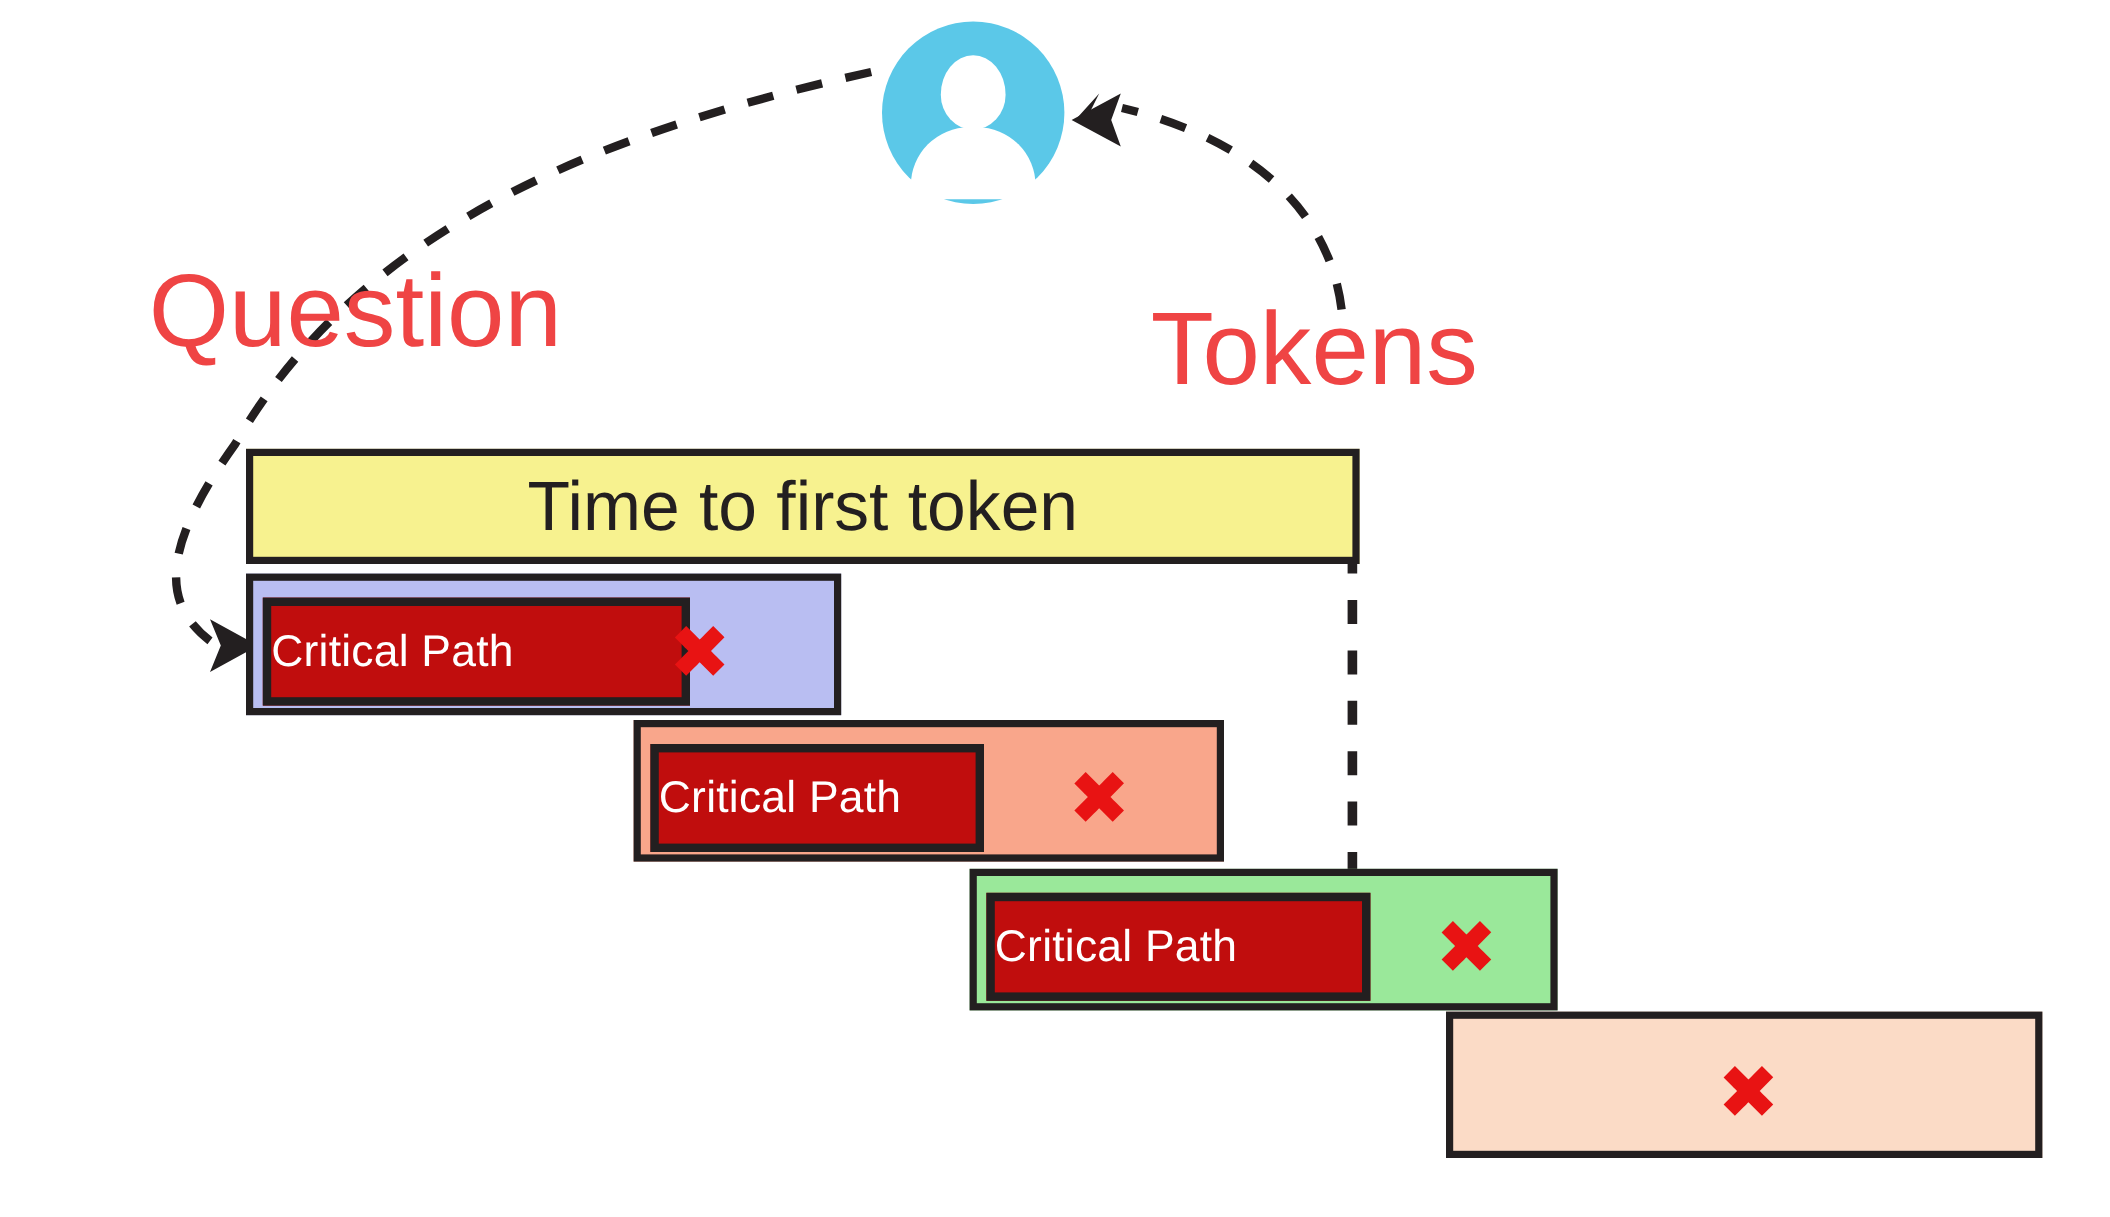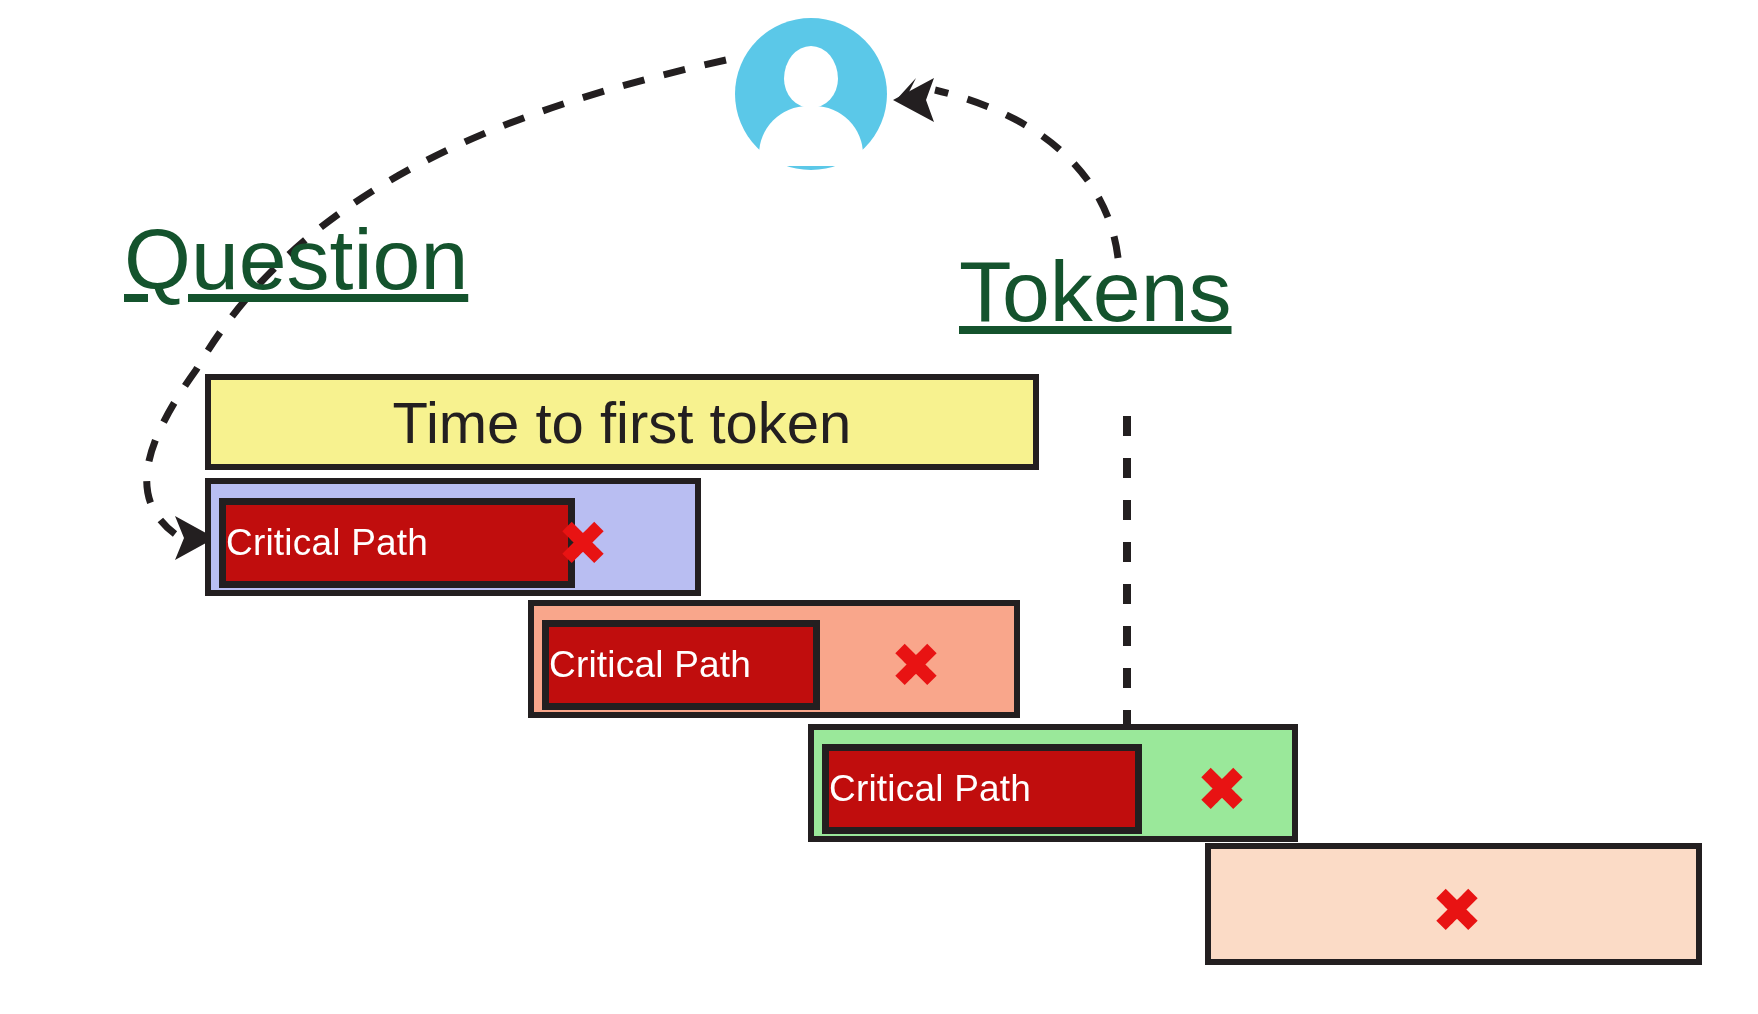--- a/index.html
+++ b/index.html
@@ -1,22 +1,22 @@
 <!DOCTYPE html>
 <html><head>
 <meta charset="utf-8">
 <style>
   html,body{margin:0;padding:0;background:#ffffff;}
   body{width:1758px;height:1014px;position:relative;overflow:hidden;
        font-family:"Liberation Sans","DejaVu Sans",sans-serif;}
   #stage{position:absolute;inset:0;width:1758px;height:1014px;}
 
   
-  .big-label{position:absolute;color:#14532d;font-size:86px;line-height:1;
-             white-space:nowrap;font-weight:400;text-decoration:underline;}
+  .big-label{position:absolute;color:#ef4444;font-size:86px;line-height:1;
+             white-space:nowrap;font-weight:400;}
   #label-question{left:124px;top:216px;}
   #label-tokens{left:959px;top:248px;}
 
   
   #avatar{position:absolute;left:735px;top:18px;width:152px;height:152px;
           border-radius:50%;background:#5bc8e8;}
   #avatar .head{position:absolute;left:50%;top:28px;transform:translateX(-50%);
                 width:54px;height:62px;border-radius:50%/53% 53% 47% 47%;background:#ffffff;}
   #avatar .body{position:absolute;left:50%;top:88px;transform:translateX(-50%);
                 width:104px;height:60px;background:#ffffff;
@@ -63,21 +63,21 @@
     <path d="M 1118 258 C 1110 190 1060 120 935 90" fill="none" stroke="#231f20" stroke-width="7" stroke-dasharray="22 20" stroke-linecap="butt"></path>
     <polygon points="916 102 896 100 916 78 905 100" fill="#231f20"></polygon>
     <polygon points="893,100 934,78 926,100 934,122" fill="#231f20"></polygon>
 
     <path d="M 1127 416 L 1127 730" fill="none" stroke="#231f20" stroke-width="8" stroke-dasharray="20 22" stroke-linecap="butt"></path>
   </svg>
 
   <div class="big-label" id="label-question">Question</div>
   <div class="big-label" id="label-tokens">Tokens</div>
 
-  <div class="bar bar-yellow" style="left:205px;top:374px;width:834px;height:96px;">
+  <div class="bar bar-yellow" style="left:205px;top:374px;width:928px;height:96px;">
     <div class="bar-title">Time to first token</div>
   </div>
 
   <div class="bar bar-purple" style="left:205px;top:478px;width:496px;height:118px;">
     <div class="crit" style="left:8px;top:14px;width:356px;height:90px;">
       <span>Critical Path</span>
     </div>
     <div class="xmark" style="left:372px;top:60px;">✖</div>
   </div>
 

